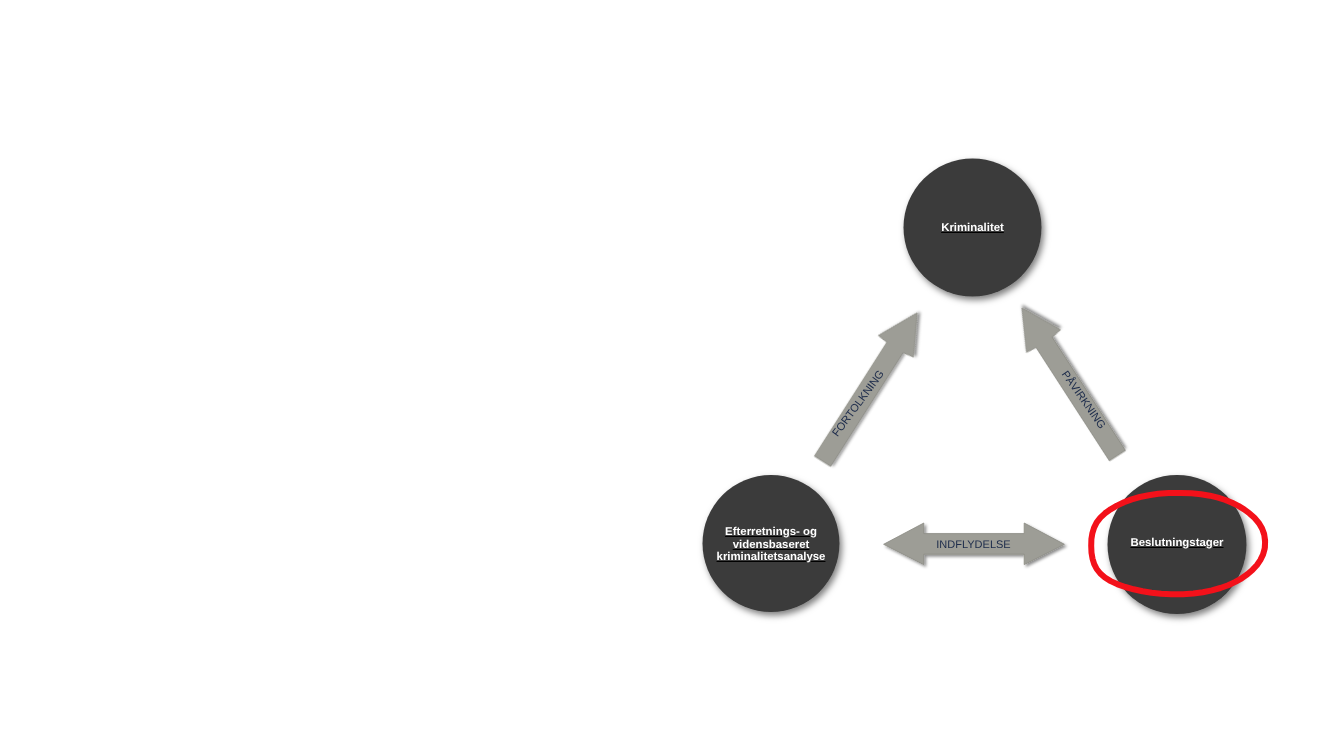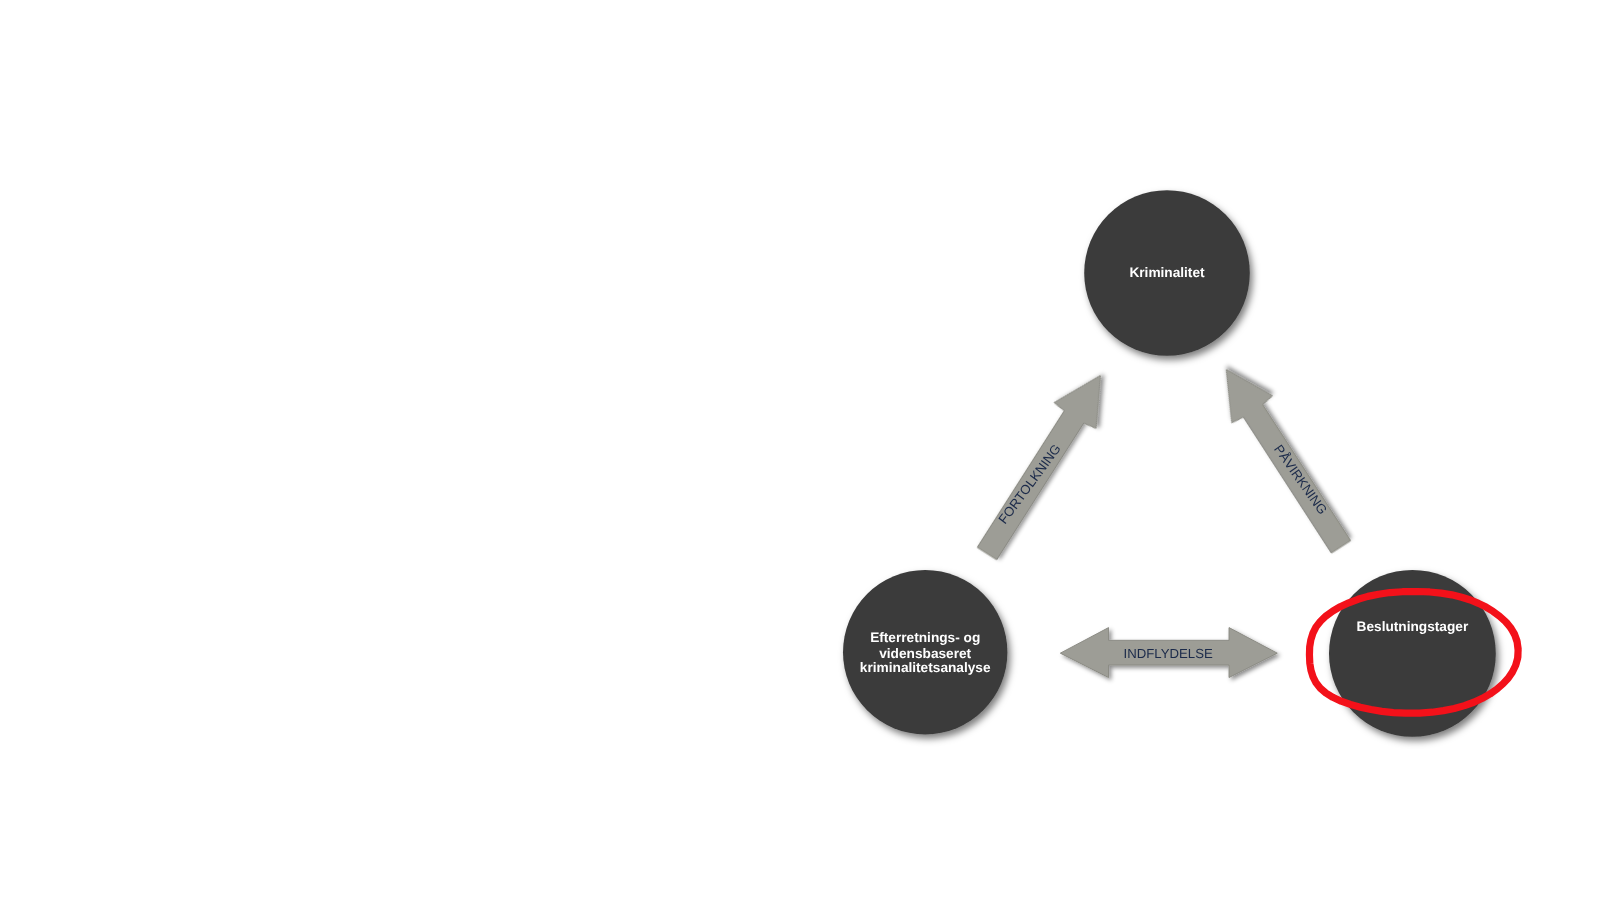--- a/index.html
+++ b/index.html
@@ -12,21 +12,21 @@
   
   #logo{position:absolute;left:1140px;top:8px;width:180px;height:104px;}
   #logo svg{display:block;}
 
   
   #diagram{position:absolute;left:0;top:0;width:1333px;height:750px;}
   #diagram > svg{display:block;}
   #logo,#diagram{transform:translateZ(0);}
 
   .node-label-wrap{position:absolute;display:flex;align-items:center;justify-content:center;
-                   pointer-events:none;}
+                   pointer-events:none;text-decoration:underline;}
   .node-label{color:#ffffff;font-weight:bold;text-align:center;white-space:pre-line;
               font-size:11.4px;line-height:12.7px;}
 </style>
 </head>
 <body>
 
 <div id="slide">
 
 
   <div id="diagram">
@@ -64,18 +64,18 @@
     </svg>
 
     <div class="node-label-wrap" style="left:903px;top:159px;width:139px;height:139px;">
       <span class="node-label">Kriminalitet</span>
     </div>
     <div class="node-label-wrap" style="left:703px;top:477px;width:136px;height:136px;">
       <span class="node-label">Efterretnings- og
 vidensbaseret
 kriminalitetsanalyse</span>
     </div>
-    <div class="node-label-wrap" style="left:1108px;top:454px;width:138px;height:138px;">
+    <div class="node-label-wrap" style="left:1108px;top:474px;width:138px;height:138px;">
       <span class="node-label">Beslutningstager</span>
     </div>
   </div>
 
 </div>
 
 </body></html>

